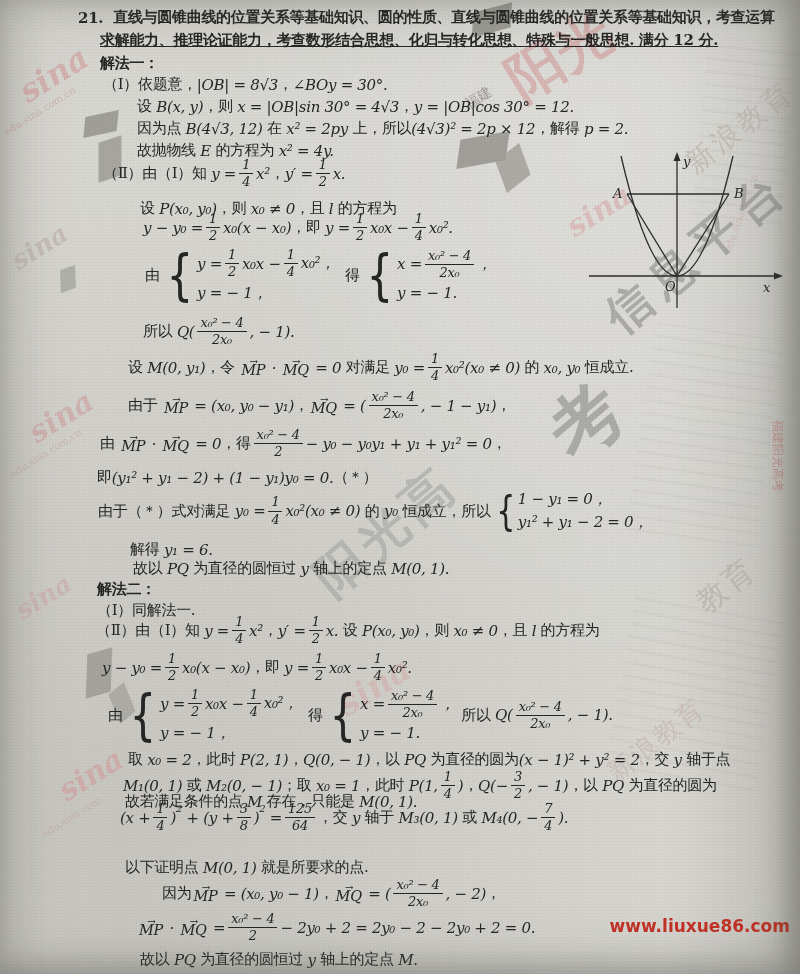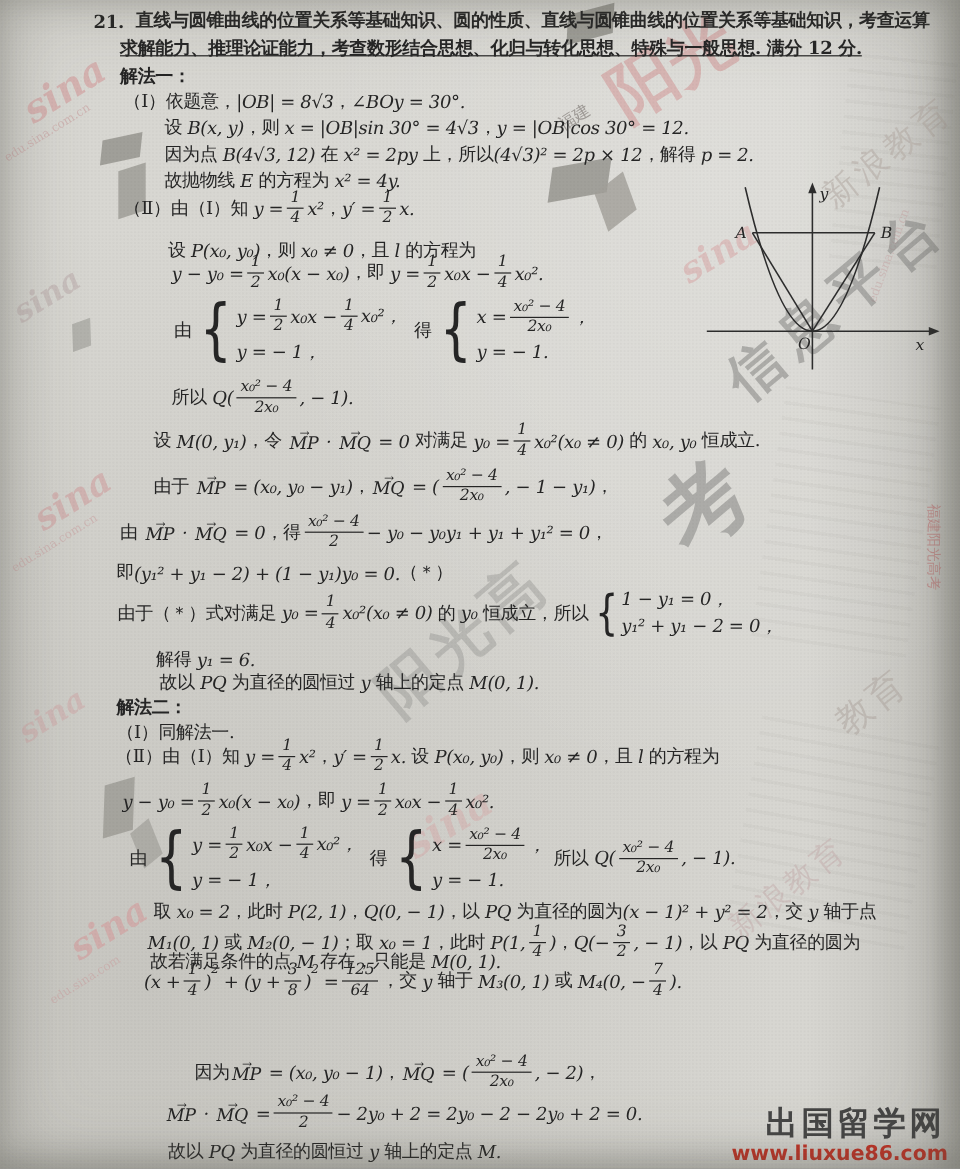--- a/index.html
+++ b/index.html
@@ -66,20 +66,21 @@
       <div class="line" style="left: 133px; top: 559px;"><span class="cjk">故以 </span><span class="mth">PQ</span><span class="cjk"> 为直径的圆恒过 </span><span class="mth">y</span><span class="cjk"> 轴上的定点 </span><span class="mth">M(0, 1).</span></div>
       <div class="line bold" style="left: 97px; top: 580px;"><span class="cjk">解法二：</span></div>
       <div class="line" style="left: 97px; top: 601px;"><span class="cjk">（Ⅰ）同解法一.</span></div>
       <div class="line" style="left: 96px; top: 615px;"><span class="cjk">（Ⅱ）由（Ⅰ）知 </span><span class="mth">y =</span><span class="frac"><span class="num">1</span><span class="den">4</span></span><span class="mth">x²</span><span class="cjk">，</span><span class="mth">y′ =</span><span class="frac"><span class="num">1</span><span class="den">2</span></span><span class="mth">x.</span><span class="cjk"> 设 </span><span class="mth">P(x₀, y₀)</span><span class="cjk">，则 </span><span class="mth">x₀ ≠ 0</span><span class="cjk">，且 </span><span class="mth">l</span><span class="cjk"> 的方程为</span></div>
       <div class="line" style="left: 102px; top: 652px;"><span class="mth">y − y₀ =</span><span class="frac"><span class="num">1</span><span class="den">2</span></span><span class="mth">x₀(x − x₀)</span><span class="cjk">，即 </span><span class="mth">y =</span><span class="frac"><span class="num">1</span><span class="den">2</span></span><span class="mth">x₀x −</span><span class="frac"><span class="num">1</span><span class="den">4</span></span><span class="mth">x₀².</span></div>
       <div class="line" style="left: 108px; top: 688px;"><span class="cjk">由</span><span class="cases"><span class="brace" style="font-size: 56px;">{</span><span class="rows"><span class="row"><span class="mth">y =</span><span class="frac"><span class="num">1</span><span class="den">2</span></span><span class="mth">x₀x −</span><span class="frac"><span class="num">1</span><span class="den">4</span></span><span class="mth">x₀²，</span></span><span class="row"><span class="mth">y = − 1，</span></span></span></span><span class="gap" style="display: inline-block; width: 8px;"></span><span class="cjk">得</span><span class="cases"><span class="brace" style="font-size: 56px;">{</span><span class="rows"><span class="row"><span class="mth">x =</span><span class="frac"><span class="num">x₀² − 4</span><span class="den">2x₀</span></span><span class="mth">，</span></span><span class="row"><span class="mth">y = − 1.</span></span></span></span><span class="cjk"> 所以 </span><span class="mth">Q(</span><span class="frac"><span class="num">x₀² − 4</span><span class="den">2x₀</span></span><span class="mth">, − 1).</span></div>
       <div class="line" style="left: 128px; top: 750px;"><span class="cjk">取 </span><span class="mth">x₀ = 2</span><span class="cjk">，此时 </span><span class="mth">P(2, 1)</span><span class="cjk">，</span><span class="mth">Q(0, − 1)</span><span class="cjk">，以 </span><span class="mth">PQ</span><span class="cjk"> 为直径的圆为</span><span class="mth">(x − 1)² + y² = 2</span><span class="cjk">，交 </span><span class="mth">y</span><span class="cjk"> 轴于点</span></div>
       <div class="line" style="left: 123px; top: 770px;"><span class="mth">M₁(0, 1)</span><span class="cjk"> 或 </span><span class="mth">M₂(0, − 1)</span><span class="cjk">；取 </span><span class="mth">x₀ = 1</span><span class="cjk">，此时 </span><span class="mth">P(1,</span><span class="frac"><span class="num">1</span><span class="den">4</span></span><span class="mth">)</span><span class="cjk">，</span><span class="mth">Q(−</span><span class="frac"><span class="num">3</span><span class="den">2</span></span><span class="mth">, − 1)</span><span class="cjk">，以 </span><span class="mth">PQ</span><span class="cjk"> 为直径的圆为</span></div>
       <div class="line" style="left: 120px; top: 802px;"><span class="mth">(x +</span><span class="frac"><span class="num">1</span><span class="den">4</span></span><span class="mth">)</span><span class="sup">2</span><span class="mth"> + (y +</span><span class="frac"><span class="num">3</span><span class="den">8</span></span><span class="mth">)</span><span class="sup">2</span><span class="mth"> =</span><span class="frac"><span class="num">125</span><span class="den">64</span></span><span class="cjk">，交 </span><span class="mth">y</span><span class="cjk"> 轴于 </span><span class="mth">M₃(0, 1)</span><span class="cjk"> 或 </span><span class="mth">M₄(0, −</span><span class="frac"><span class="num">7</span><span class="den">4</span></span><span class="mth">).</span></div>
       <div class="line" style="left: 125px; top: 792px;"><span class="cjk">故若满足条件的点 </span><span class="mth">M</span><span class="cjk"> 存在，只能是 </span><span class="mth">M(0, 1).</span></div>
+      <div class="line" style="left: 125px; top: 858px;"><span class="cjk">以下证明点 </span><span class="mth">M(0, 1)</span><span class="cjk"> 就是所要求的点.</span></div>
       <div class="line" style="left: 162px; top: 878px;"><span class="cjk">因为</span><span class="vec"><span class="a">→</span><span class="b">MP</span></span><span class="mth"> = (x₀, y₀ − 1)</span><span class="cjk">，</span><span class="vec"><span class="a">→</span><span class="b">MQ</span></span><span class="mth"> = (</span><span class="frac"><span class="num">x₀² − 4</span><span class="den">2x₀</span></span><span class="mth">, − 2)</span><span class="cjk">，</span></div>
       <div class="line" style="left: 137px; top: 912px;"><span class="vec"><span class="a">→</span><span class="b">MP</span></span><span class="mth"> · </span><span class="vec"><span class="a">→</span><span class="b">MQ</span></span><span class="mth"> =</span><span class="frac"><span class="num">x₀² − 4</span><span class="den">2</span></span><span class="mth">− 2y₀ + 2 = 2y₀ − 2 − 2y₀ + 2 = 0.</span></div>
       <div class="line" style="left: 140px; top: 950px;"><span class="cjk">故以 </span><span class="mth">PQ</span><span class="cjk"> 为直径的圆恒过 </span><span class="mth">y</span><span class="cjk"> 轴上的定点 </span><span class="mth">M.</span></div>
     </div>
 
   <div class="smudge" style="left:640px;top:330px;width:130px;height:210px;transform:rotate(8deg);"></div>
   <div class="smudge" style="left:700px;top:40px;width:90px;height:180px;transform:rotate(6deg);"></div>
   <div class="smudge" style="left:620px;top:600px;width:150px;height:180px;transform:rotate(10deg);"></div>
 
   <svg class="figure" width="205" height="168" viewBox="0 0 205 168">
@@ -96,21 +97,20 @@
       <polygon points="198,128 189,124.5 189,131.5"></polygon>
     </g>
     <text x="98" y="18">y</text>
     <text x="178" y="144">x</text>
     <text x="80" y="143">O</text>
     <text x="28" y="50">A</text>
     <text x="149" y="50">B</text>
   </svg>
 
   <div class="logo">
-    <div class="logo-title">出国留学网</div>
     <div class="logo-url">www.liuxue86.com</div>
   </div>
 <div class="wm" style="left: 12px; top: 78px; font-size: 32px; color: rgb(212, 156, 156); opacity: 0.6; transform: rotate(-32deg); font-weight: bold; font-style: italic;">sina</div>
     <div class="wm" style="left: 2px; top: 128px; font-size: 10px; color: rgb(201, 160, 160); opacity: 0.6; transform: rotate(-32deg);">edu.sina.com.cn</div>
     <div class="wm" style="left: 6px; top: 250px; font-size: 26px; color: rgb(185, 168, 168); opacity: 0.5; transform: rotate(-32deg); font-weight: bold; font-style: italic;">sina</div>
     <div class="wm" style="left: 22px; top: 420px; font-size: 30px; color: rgb(208, 156, 156); opacity: 0.55; transform: rotate(-32deg); font-weight: bold; font-style: italic;">sina</div>
     <div class="wm" style="left: 8px; top: 470px; font-size: 10px; color: rgb(201, 160, 160); opacity: 0.55; transform: rotate(-32deg);">edu.sina.com.cn</div>
     <div class="wm" style="left: 10px; top: 600px; font-size: 26px; color: rgb(207, 166, 166); opacity: 0.5; transform: rotate(-32deg); font-weight: bold; font-style: italic;">sina</div>
     <div class="wm" style="left: 52px; top: 778px; font-size: 30px; color: rgb(212, 156, 156); opacity: 0.6; transform: rotate(-32deg); font-weight: bold; font-style: italic;">sina</div>
     <div class="wm" style="left: 40px; top: 830px; font-size: 10px; color: rgb(201, 160, 160); opacity: 0.55; transform: rotate(-32deg);">edu.sina.com</div>

